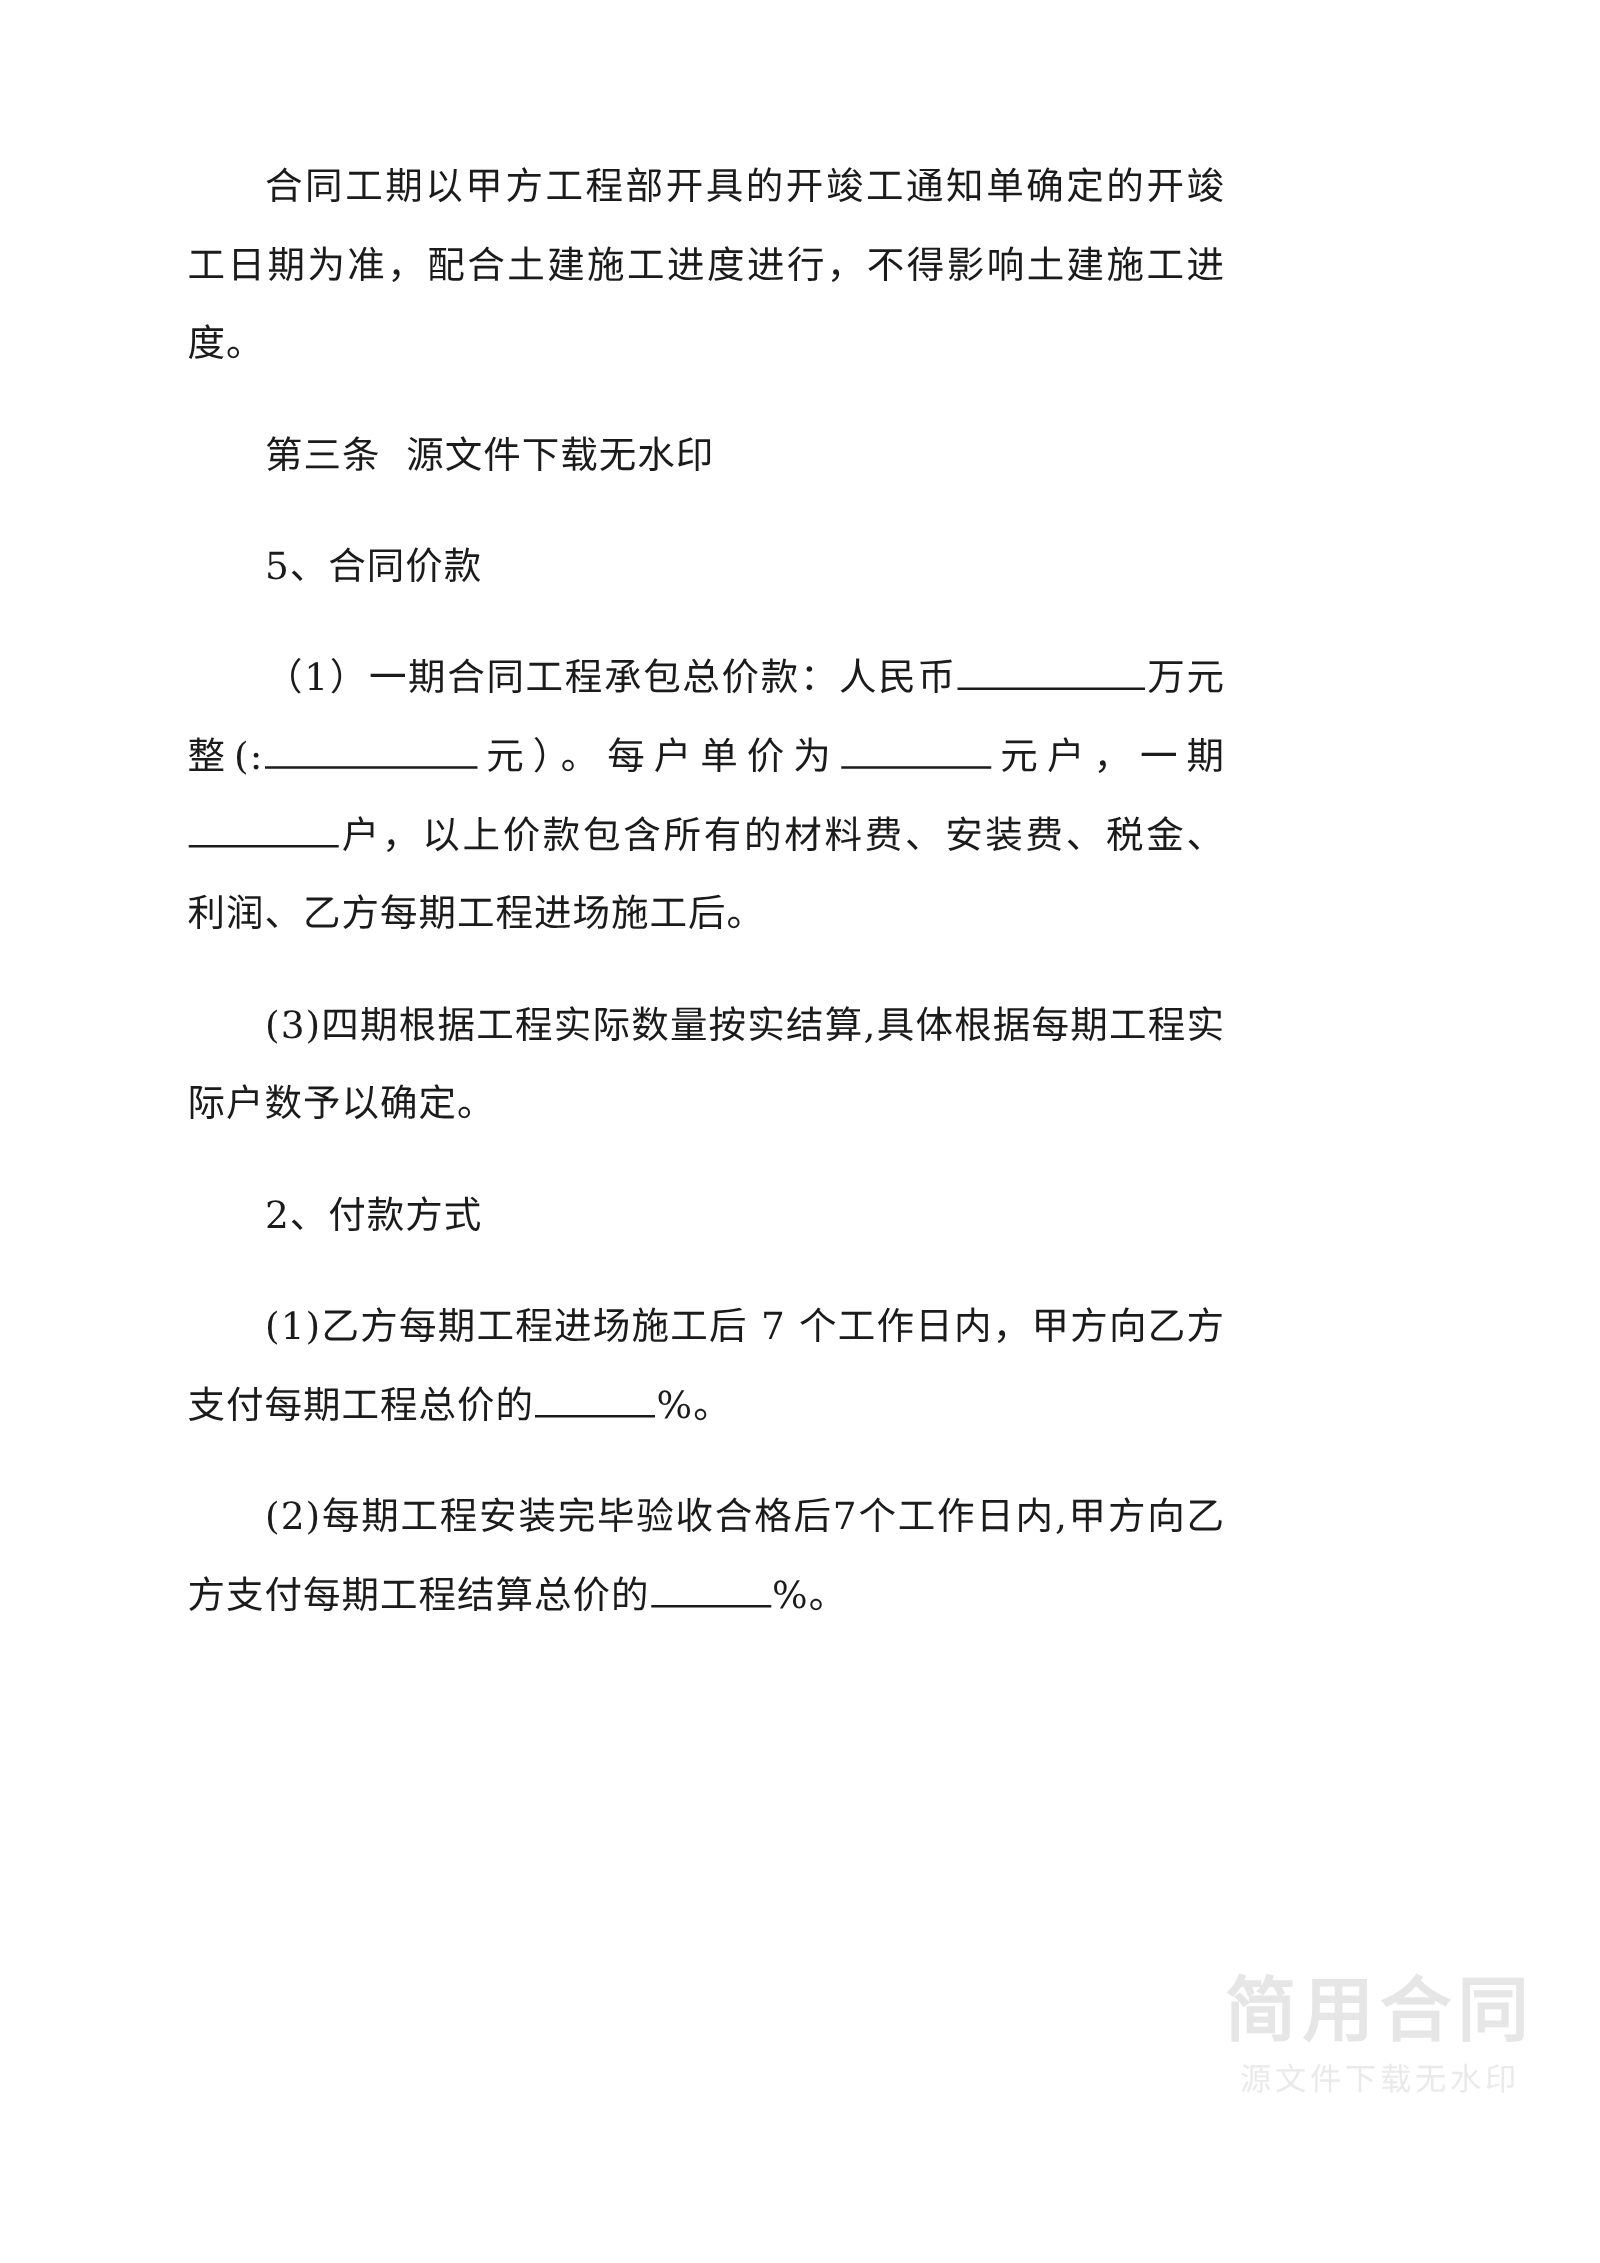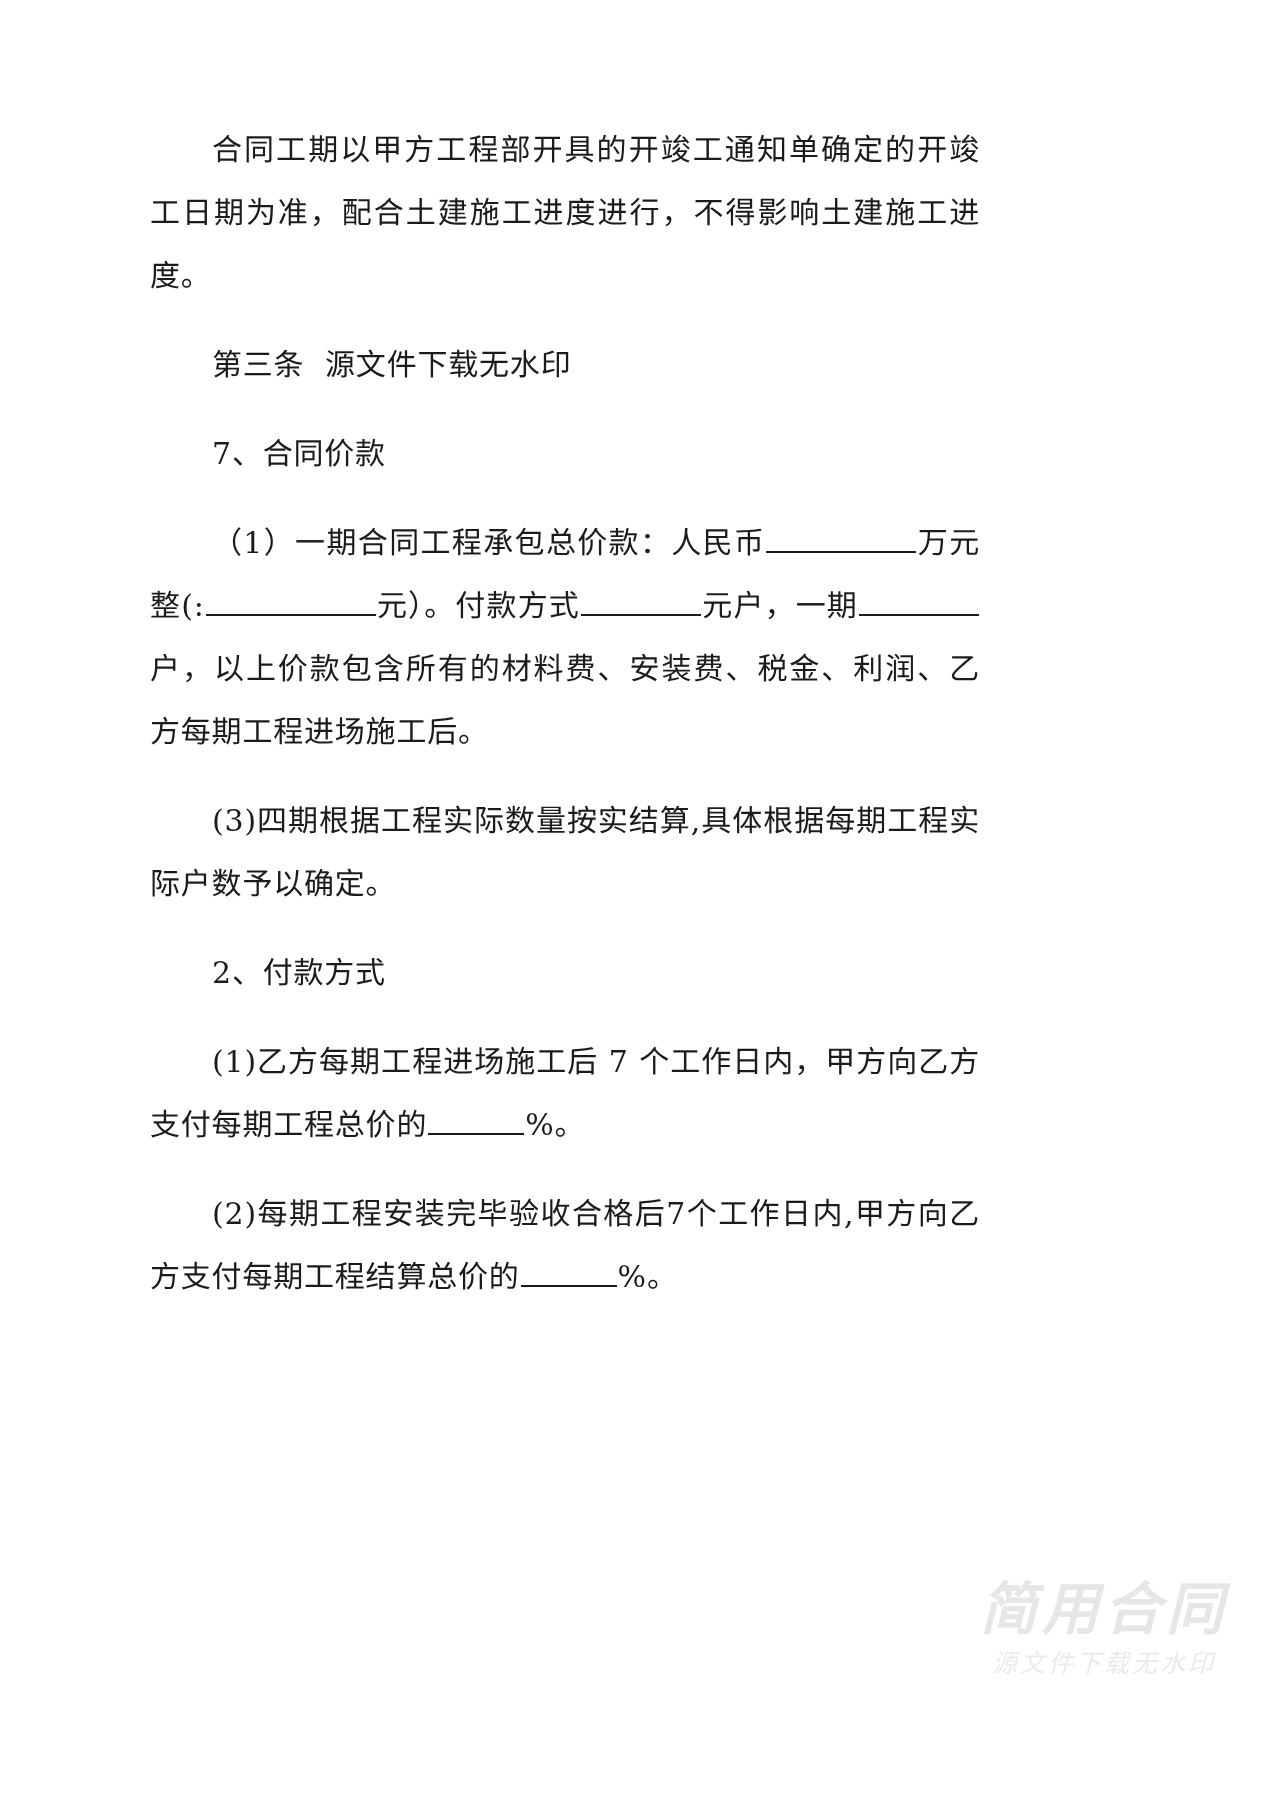--- a/index.html
+++ b/index.html
@@ -54,21 +54,20 @@
   .blank.w-l  { width: 150px; }
   .blank.w-xl { width: 170px; }
 
   .watermark {
     position: absolute;
     right: 52px;
     bottom: 128px;
     text-align: center;
     pointer-events: none;
     user-select: none;
-    font-style: italic;
   }
   .watermark-main {
     font-family: "DejaVu Sans", "Liberation Sans", sans-serif;
     font-size: 57px;
     font-weight: 700;
     letter-spacing: 5px;
     color: #e6e6e6;
     line-height: 1.05;
   }
   .watermark-sub {
@@ -85,23 +84,23 @@
 <body>
 
 <div class="page">
 
   <div class="doc-body">
 
     <p class="para indent">合同工期以甲方工程部开具的开竣工通知单确定的开竣工日期为准，配合土建施工进度进行，不得影响土建施工进度。</p>
 
     <p class="para heading">第三条  源文件下载无水印</p>
 
-    <p class="para indent">7、合同价款</p>
+    <p class="para indent">5、合同价款</p>
 
-    <p class="para indent"><span>（1）一期合同工程承包总价款：人民币</span><span class="blank w-l"></span><span>万元整(:</span><span class="blank w-xl"></span><span>元）。付款方式</span><span class="blank w-m"></span><span>元户，一期</span><span class="blank w-m"></span><span>户，以上价款包含所有的材料费、安装费、税金、利润、乙方每期工程进场施工后。</span></p>
+    <p class="para indent"><span>（1）一期合同工程承包总价款：人民币</span><span class="blank w-l"></span><span>万元整(:</span><span class="blank w-xl"></span><span>元）。每户单价为</span><span class="blank w-m"></span><span>元户，一期</span><span class="blank w-m"></span><span>户，以上价款包含所有的材料费、安装费、税金、利润、乙方每期工程进场施工后。</span></p>
 
     <p class="para indent">(3)四期根据工程实际数量按实结算,具体根据每期工程实际户数予以确定。</p>
 
 
     <p class="para indent">2、付款方式</p>
 
     <p class="para indent"><span>(1)乙方每期工程进场施工后 7 个工作日内，甲方向乙方支付每期工程总价的</span><span class="blank w-s"></span><span>%。</span></p>
 
     <p class="para indent"><span>(2)每期工程安装完毕验收合格后7个工作日内,甲方向乙方支付每期工程结算总价的</span><span class="blank w-s"></span><span>%。</span></p>
 

